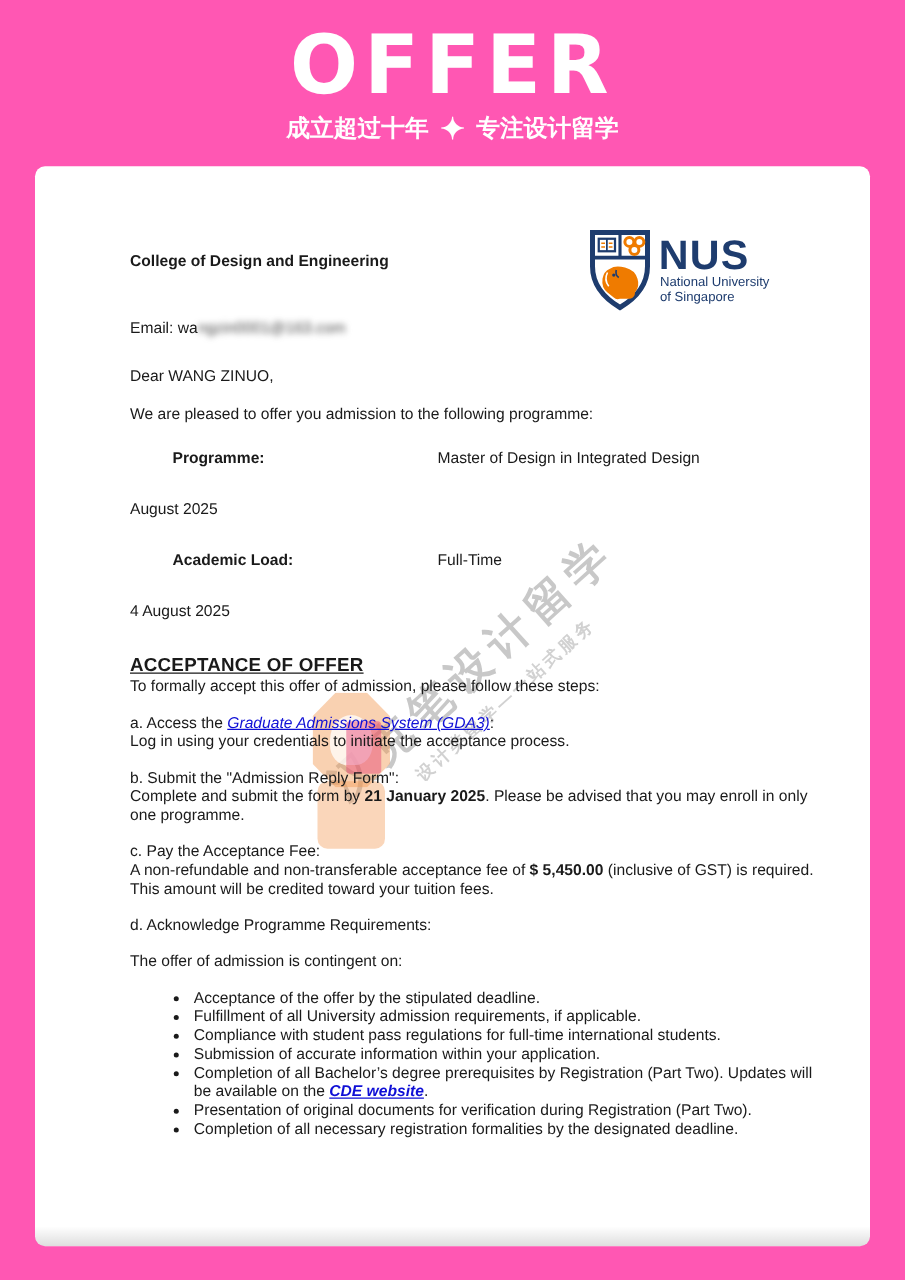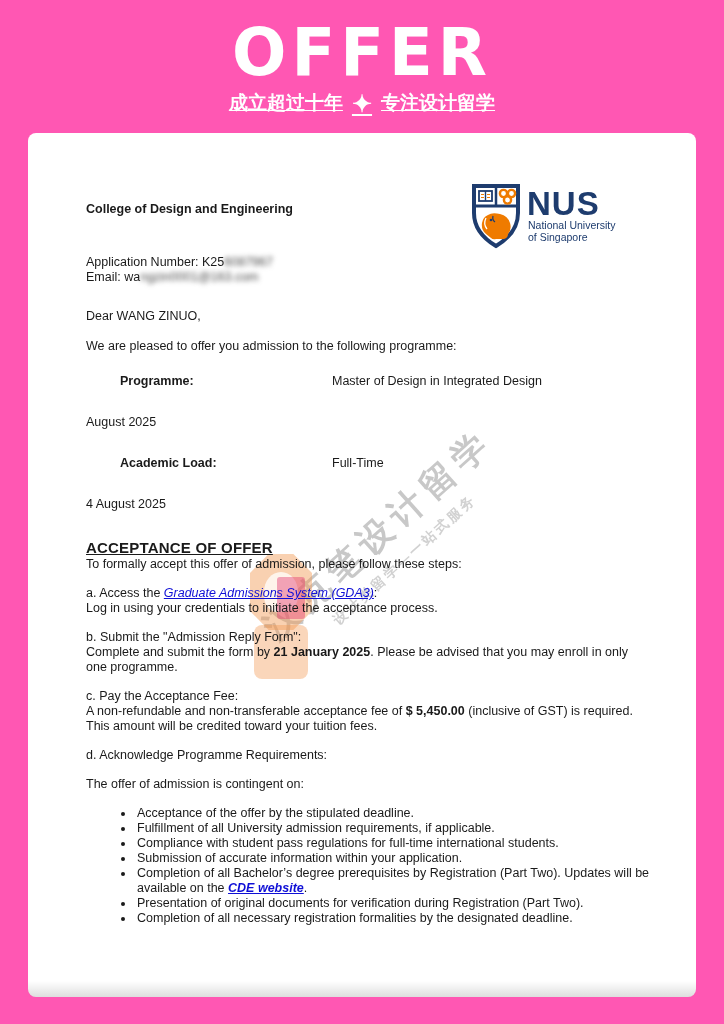--- a/index.html
+++ b/index.html
@@ -12,34 +12,34 @@
   
   .banner{position:absolute;top:0;left:0;width:724px;height:133px;text-align:center;}
   .banner-title{
     margin-top:18px;
     font-family:"DejaVu Sans",sans-serif;
     font-weight:900;font-size:64px;line-height:70px;
     color:#ffffff;letter-spacing:5px;transform:scaleY(1.02);
   }
   .banner-sub{
     margin-top:2px;display:flex;justify-content:center;align-items:center;gap:9px;
-    color:#ffffff;font-weight:700;font-size:19px;text-decoration:underline;
+    color:#ffffff;font-weight:700;font-size:19px;
   }
   .star{font-size:24px;line-height:19px;}
   
   .page{
     position:absolute;left:28px;top:133px;width:668px;height:864px;
     background:#ffffff;border-radius:8px;overflow:hidden;
   }
   .page::after{
     content:"";position:absolute;left:0;bottom:0;width:100%;height:16px;
     background:linear-gradient(to bottom,rgba(0,0,0,0),rgba(0,0,0,0.13));
     pointer-events:none;
   }
-  .content{position:relative;z-index:2;padding:0 45px 0 58px;color:#1a1a1a;
+  .content{position:relative;z-index:2;padding:0 45px 0 76px;color:#1a1a1a;
     font-size:12.5px;line-height:15px;}
   
   .wm{position:absolute;z-index:1;pointer-events:none;}
   .wm-main{
     left:195px;top:378px;width:310px;text-align:center;
     transform:rotate(-42deg);transform-origin:center;
     font-size:35px;font-weight:700;letter-spacing:7px;
     color:rgba(125,125,125,0.42);white-space:nowrap;
   }
   .wm-sub{
@@ -135,21 +135,20 @@
           <circle cx="20" cy="37" r="1.3" fill="#1e3c6e"></circle>
 
           <text x="56" y="32" font-family="Liberation Sans, sans-serif" font-size="33" font-weight="bold" fill="#1e3c6e" letter-spacing="1">NUS</text>
           <text x="57" y="46" font-family="Liberation Sans, sans-serif" font-size="10.5" fill="#1e3c6e">National University</text>
           <text x="57" y="58" font-family="Liberation Sans, sans-serif" font-size="10.5" fill="#1e3c6e">of Singapore</text>
         </svg>
       </div>
     </div>
 
     <div class="app-block">
-      <div><span>Application Number: </span><span>K25</span><span class="redacted">6087967</span></div>
       <div><span>Email: </span><span>wa</span><span class="redacted">ngzin0001@163.com</span></div>
     </div>
 
     <div class="salutation">Dear WANG ZINUO,</div>
     <div class="intro">We are pleased to offer you admission to the following programme:</div>
 
     <div class="detail-table">
       <div class="detail-row">
         <span class="detail-label">Programme:</span>
         <span class="detail-value">Master of Design in Integrated Design</span>

